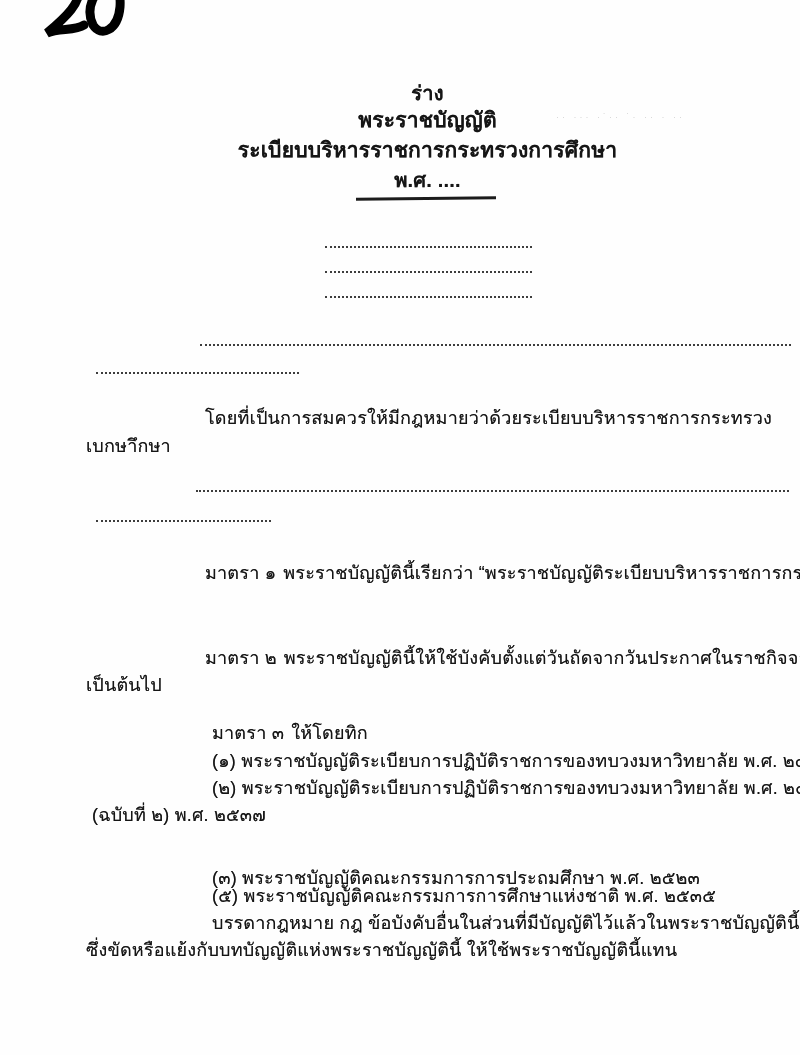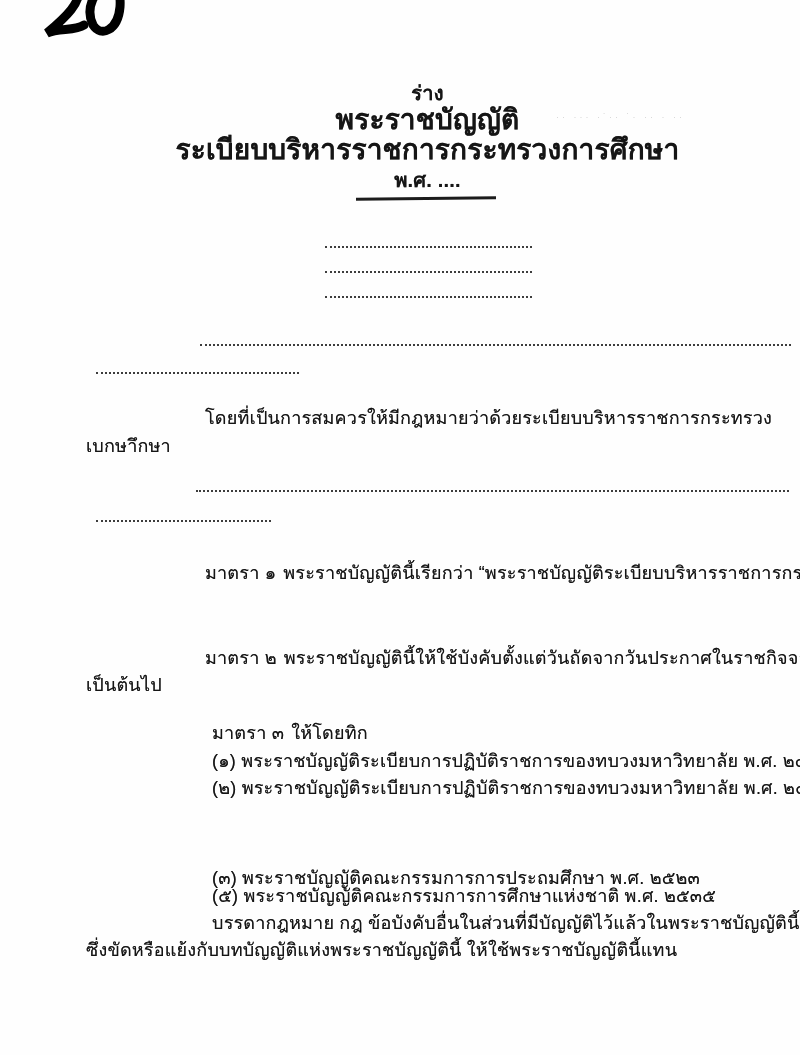--- a/index.html
+++ b/index.html
@@ -21,21 +21,21 @@
     letter-spacing: 0.2px;
     text-shadow: 0 0 0.5px rgba(0,0,0,0.55);
   }
   .center {
     left: 55px;
     width: 745px;
     text-align: center;
     font-weight: 700;
   }
   .t20 { font-size: 20px; }
-  .t21 { font-size: 28px; }
+  .t21 { font-size: 21px; }
   .label { margin-right: 7px; }
   .rule {
     position: absolute;
     height: 3px;
     background: #1c1c1c;
     transform: rotate(-0.6deg);
   }
   .dotted {
     position: absolute;
     height: 0;
@@ -102,18 +102,19 @@
   <div class="line" style="top:645px; left:205px;">
     <span class="label">มาตรา ๒</span><span>พระราชบัญญัตินี้ให้ใช้บังคับตั้งแต่วันถัดจากวันประกาศในราชกิจจานุเบกษา</span>
   </div>
   <div class="line" style="top:672px; left:86px;">เป็นต้นไป</div>
 
   <div class="line" style="top:720px; left:212px;">
     <span class="label">มาตรา ๓</span><span>ให้โดยทิก</span>
   </div>
   <div class="line" style="top:748px; left:212px;">(๑) พระราชบัญญัติระเบียบการปฏิบัติราชการของทบวงมหาวิทยาลัย พ.ศ. ๒๕๒๐</div>
   <div class="line" style="top:775px; left:212px;">(๒) พระราชบัญญัติระเบียบการปฏิบัติราชการของทบวงมหาวิทยาลัย พ.ศ. ๒๕๒๐</div>
+  <div class="line" style="top:802px; left:92px;">(ฉบับที่ ๒) พ.ศ. ๒๕๓๗</div>
   <div class="line" style="top:829px; left:212px;margin-top:36px;">(๓) พระราชบัญญัติคณะกรรมการการประถมศึกษา พ.ศ. ๒๕๒๓</div>
   <div class="line" style="top:883px; left:212px;">(๕) พระราชบัญญัติคณะกรรมการการศึกษาแห่งชาติ พ.ศ. ๒๕๓๕</div>
   <div class="line" style="top:910px; left:212px;">บรรดากฎหมาย กฎ ข้อบังคับอื่นในส่วนที่มีบัญญัติไว้แล้วในพระราชบัญญัตินี้ หรือ</div>
   <div class="line" style="top:937px; left:86px;">ซึ่งขัดหรือแย้งกับบทบัญญัติแห่งพระราชบัญญัตินี้ ให้ใช้พระราชบัญญัตินี้แทน</div>
 
 </div>
 
 </body></html>

